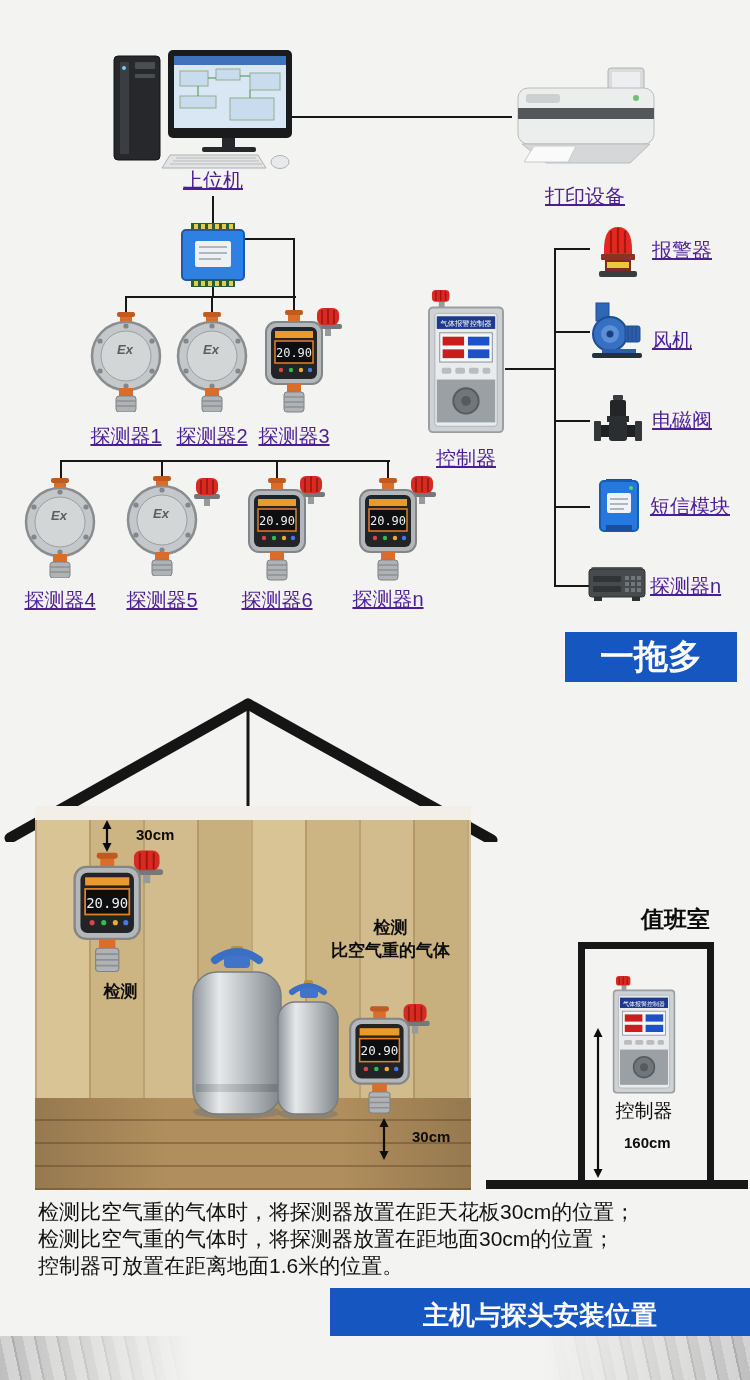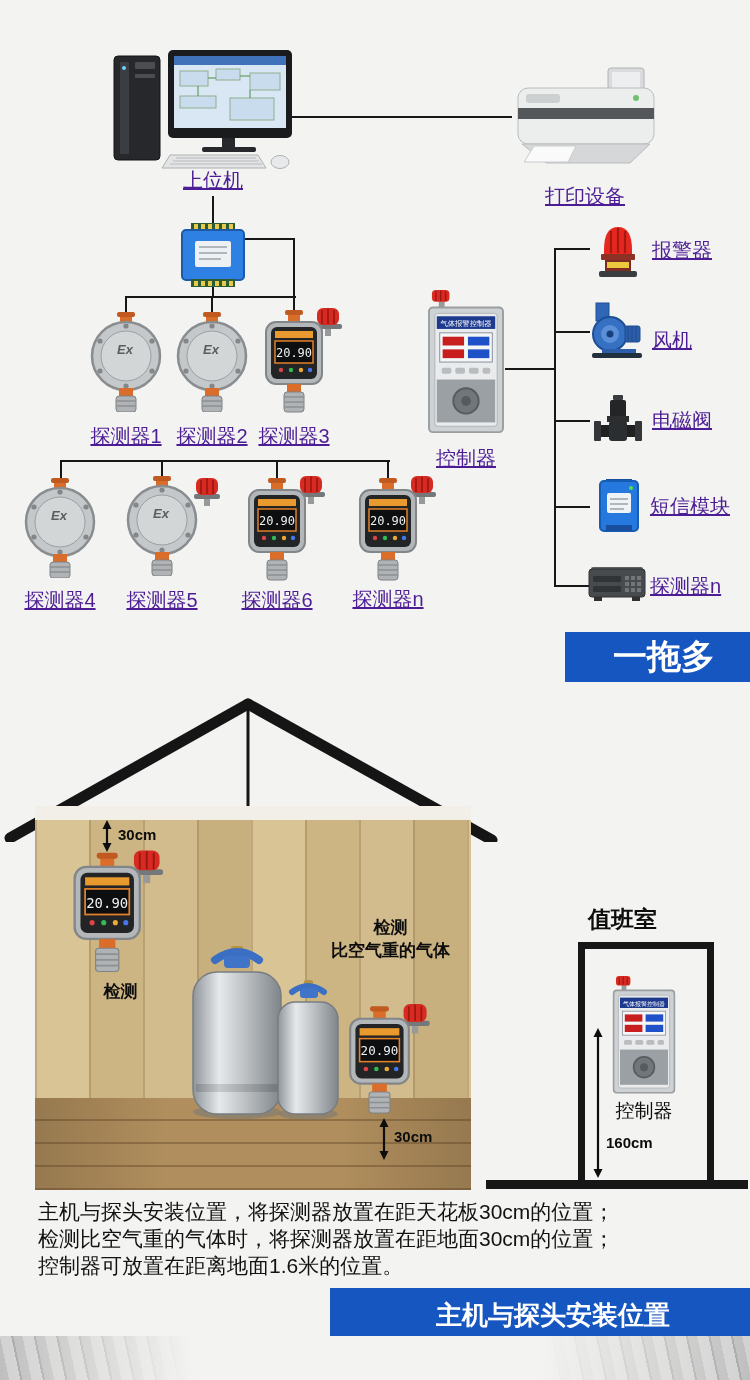--- a/index.html
+++ b/index.html
@@ -2,23 +2,23 @@
 <html><head>
 <meta charset="utf-8">
 <style>
   html,body{margin:0;padding:0;background:#e9e9e7;}
   #canvas{position:relative;width:750px;height:1380px;background:#f3f3f1;overflow:hidden;
           font-family:"Liberation Sans",sans-serif;color:#161616;}
   .abs{position:absolute;}
   .line{position:absolute;background:#171717;}
   .lbl{position:absolute;font-size:20px;line-height:24px;text-align:center;color:#4c1d95;text-decoration:underline;}
   .lbl-left{text-align:left;}
-  .small-note{font-size:15px;font-weight:bold;color:#0d0d0d;line-height:18px;}
+  .small-note{font-size:15px;font-weight:bold;color:#0d0d0d;line-height:18px;margin-left:18px;}
   .gas-note{position:absolute;font-size:17px;font-weight:bold;line-height:23px;text-align:center;color:#0d0d0d;}
-  .badge{position:absolute;background:#1656c0;color:#fff;font-weight:bold;display:flex;align-items:center;justify-content:center;padding-left:13px;}
+  .badge{position:absolute;background:#1656c0;color:#fff;font-weight:bold;display:flex;align-items:center;justify-content:center;}
   .room{position:absolute;left:35px;top:806px;width:436px;height:384px;box-shadow:inset 0 0 28px rgba(0,0,0,.18);}
   .ceiling{height:14px;background:#f2efe9;}
   .wall{height:278px;background-color:#d6c08f;
     background-image:
       repeating-linear-gradient(90deg, rgba(125,95,55,.28) 0 2px, rgba(0,0,0,0) 2px 54px),
       repeating-linear-gradient(90deg, #d9c496 0 54px, #cdb583 54px 108px, #d2bb8c 108px 162px, #c8b07e 162px 216px);}
   .floorp{height:92px;background-color:#b08e5d;
     background-image:
       repeating-linear-gradient(0deg, rgba(80,52,25,.35) 0 2px, rgba(0,0,0,0) 2px 23px),
       linear-gradient(90deg, rgba(0,0,0,.15), rgba(0,0,0,0) 30%, rgba(0,0,0,0) 70%, rgba(0,0,0,.15));}
@@ -463,21 +463,21 @@
     <path d="M22 91 H42 M22 96 H42 M22 101 H42" stroke="#8d9092" stroke-width="1.5"></path>
   </svg>
 
   <svg class="abs" style="left:378px;top:1118px" width="12" height="42" viewBox="0 0 12 42">
     <line x1="6" y1="7" x2="6" y2="35" stroke="#0d0d0d" stroke-width="2.2"></line>
     <path d="M6 0 L1.5 9 H10.5 Z" fill="#0d0d0d"></path>
     <path d="M6 42 L1.5 33 H10.5 Z" fill="#0d0d0d"></path>
   </svg>
   <div class="abs small-note" style="left:394px;top:1128px;width:60px">30cm</div>
 
-  <div class="abs" style="left:588px;top:904px;width:122px;font-size:23px;font-weight:bold;text-align:left;color:#0d0d0d">值班室</div>
+  <div class="abs" style="left:588px;top:904px;width:122px;font-size:23px;font-weight:bold;text-align:right;color:#0d0d0d">值班室</div>
   <div class="dutywall" style="left:578px;top:942px;width:136px;height:7px"></div>
   <div class="dutywall" style="left:578px;top:942px;width:7px;height:240px"></div>
   <div class="dutywall" style="left:707px;top:942px;width:7px;height:240px"></div>
   <div class="dutywall" style="left:486px;top:1180px;width:262px;height:9px"></div>
 
   <svg class="abs" style="left:612px;top:976px" width="64" height="120" viewBox="0 0 80 150">
     <g>
       <rect x="12" y="10" width="6" height="8" fill="#97999b"></rect>
       <rect x="5" y="0" width="18" height="12" rx="4" fill="#d62a22"></rect>
       <path d="M9 1.5 V11 M14 0.5 V11 M19 1.5 V11" stroke="#9c1712" stroke-width="1.4" fill="none"></path>
@@ -504,21 +504,21 @@
   <div class="abs" style="left:596px;top:1098px;width:96px;font-size:19px;text-align:center;color:#0d0d0d">控制器</div>
 
   <svg class="abs" style="left:592px;top:1028px" width="12" height="150" viewBox="0 0 12 150">
     <line x1="6" y1="7" x2="6" y2="143" stroke="#0d0d0d" stroke-width="2.2"></line>
     <path d="M6 0 L1.5 9 H10.5 Z" fill="#0d0d0d"></path>
     <path d="M6 150 L1.5 141 H10.5 Z" fill="#0d0d0d"></path>
   </svg>
   <div class="abs small-note" style="left:606px;top:1134px;width:70px">160cm</div>
 
   <div class="notes">
-    <div>主机与探头安装位置，将探测器放置在距天花板30cm的位置；</div>
+    <div>检测比空气重的气体时，将探测器放置在距天花板30cm的位置；</div>
     <div>检测比空气重的气体时，将探测器放置在距地面30cm的位置；</div>
     <div>控制器可放置在距离地面1.6米的位置。</div>
   </div>
 
   <div class="badge" style="left:330px;top:1288px;width:420px;height:54px;font-size:26px">主机与探头安装位置</div>
 
   <div class="texture"></div>
 
 </div>
 

